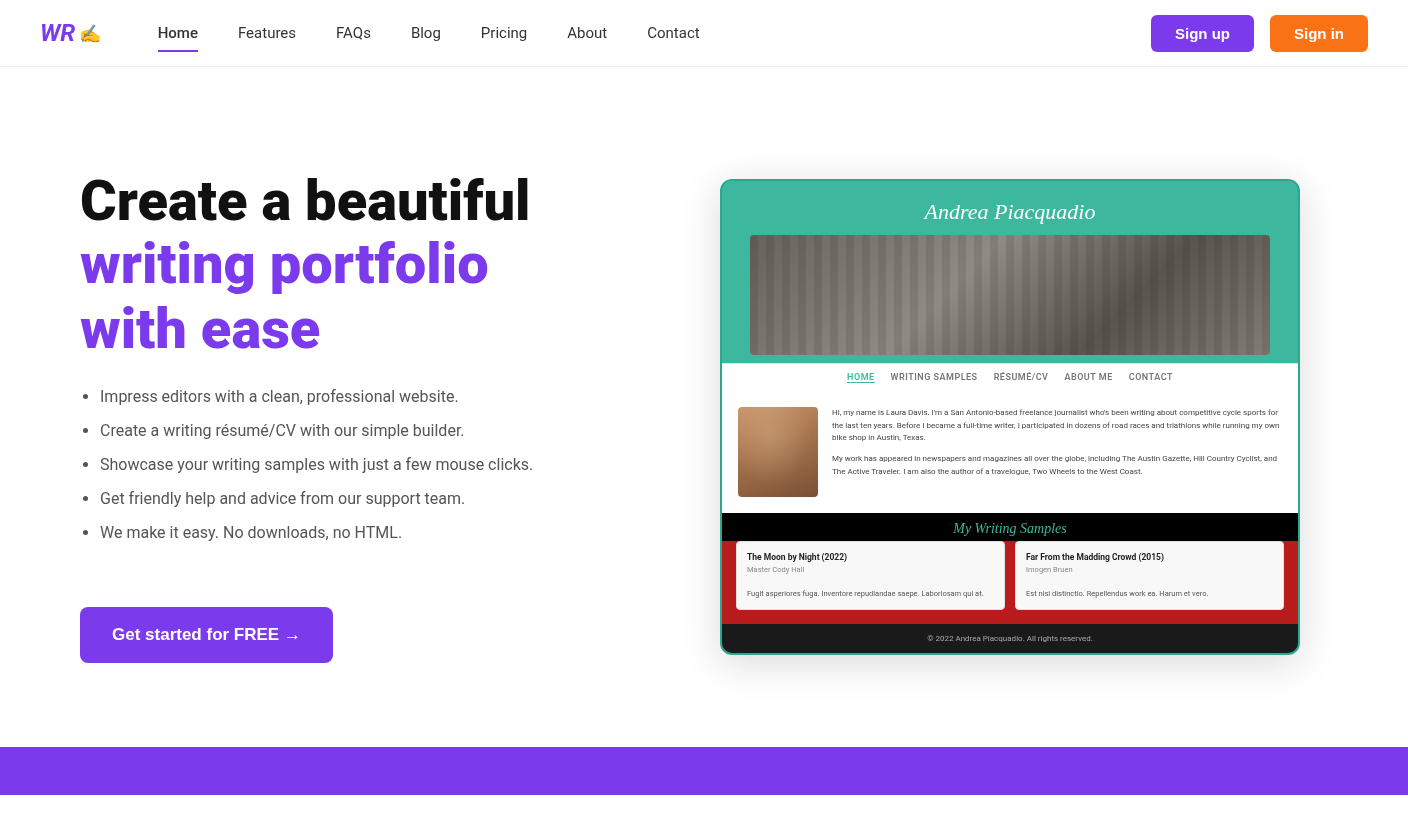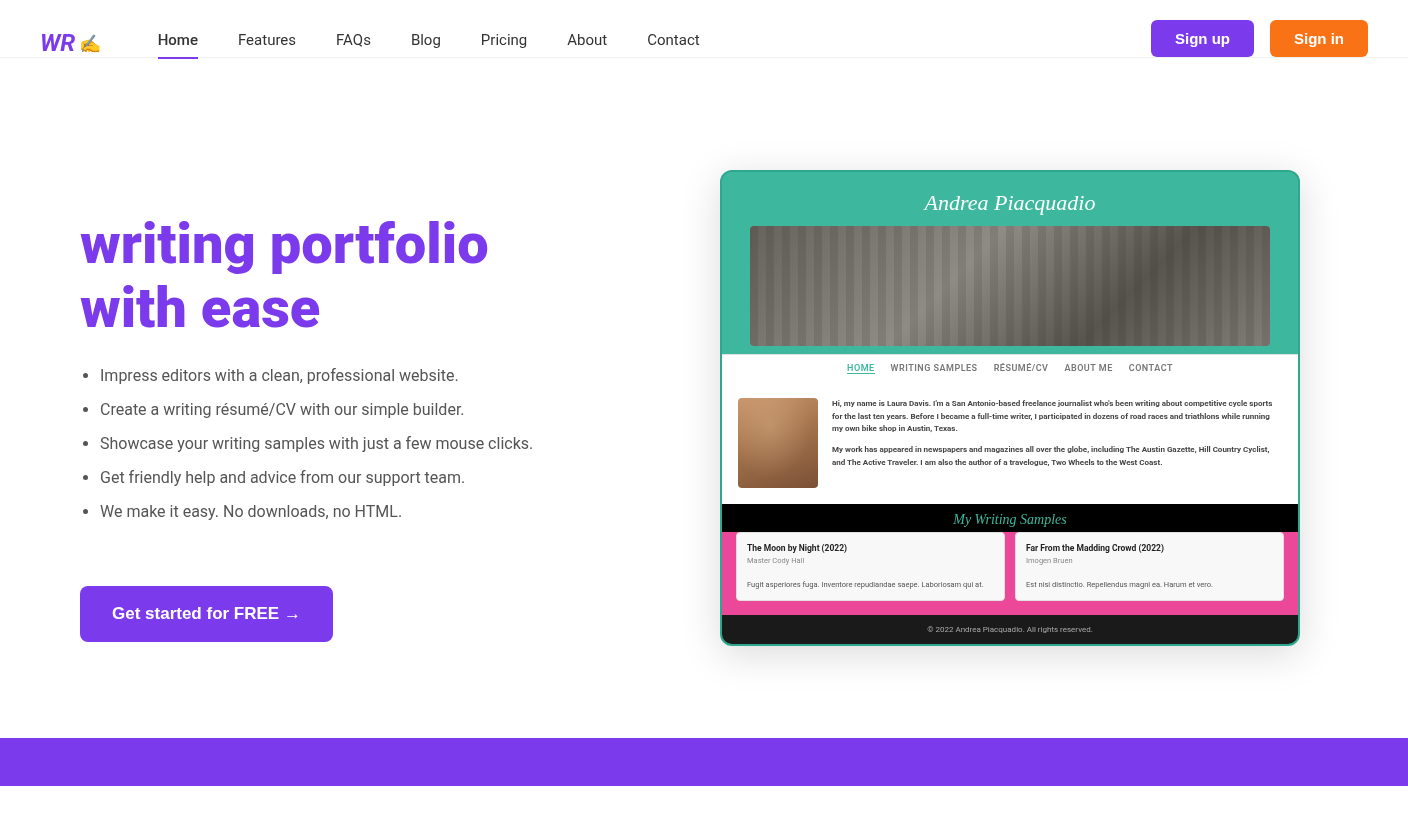--- a/index.html
+++ b/index.html
@@ -1,23 +1,23 @@
 <!DOCTYPE html>
 <html><head>
   <meta charset="utf-8">
   <style>
     * { margin: 0; padding: 0; box-sizing: border-box; }
     body { font-family: -apple-system, BlinkMacSystemFont, 'Segoe UI', Roboto, sans-serif; background: #fff; overflow-x: hidden; }
 
     
     .navbar {
       display: flex;
-      align-items: flex-end;
+      align-items: center;
       padding: 0 40px;
-      height: 58px;
+      height: 67px;
       border-bottom: 1px solid #f0f0f0;
       position: relative;
     }
     .logo {
       display: flex;
       align-items: center;
       margin-right: 40px;
     }
     .logo-text {
       font-size: 24px;
@@ -213,39 +213,38 @@
       content: '';
       position: absolute;
       inset: 0;
       background: radial-gradient(ellipse at 40% 30%, rgba(220,180,140,0.4) 0%, transparent 60%);
     }
     .portfolio-bio {
       flex: 1;
       font-size: 8px;
       color: #444;
       line-height: 1.6;
-      font-weight: bold;
     }
     .portfolio-bio p + p {
       margin-top: 8px;
     }
     .portfolio-writing-title {
       text-align: center;
       color: #3db89e;
       font-size: 14px;
       font-style: italic;
       font-family: Georgia, serif;
       padding: 8px 0 4px;
       background: #000000;
     }
     .portfolio-samples {
       display: flex;
       gap: 10px;
       padding: 0 14px 14px;
-      background: #ec4899;
+      background: #b91c1c;
     }
     .portfolio-sample-card {
       flex: 1;
       background: #f8f8f8;
       border: 1px solid #e0e0e0;
       border-radius: 4px;
       padding: 10px;
     }
     .sample-title {
       font-size: 8.5px;
@@ -297,21 +296,21 @@
   </nav>
   <div class="nav-actions">
     <button class="btn-signup">Sign up</button>
     <button class="btn-signin">Sign in</button>
   </div>
 </header>
 
 <section class="hero">
   <div class="hero-left">
     <h1>
-      <br>
+      <span class="hero-heading-black">Create a beautiful</span><br>
       <span class="hero-heading-purple">writing portfolio</span><br>
       <span class="hero-heading-purple">with ease</span>
     </h1>
     <ul class="hero-bullets">
       <li>
         <span>Impress editors with a clean, professional website.</span>
       </li>
       <li>
         <span>Create a writing résumé/CV with our simple builder.</span>
       </li>
@@ -357,23 +356,23 @@
 
       <div class="portfolio-writing-title">My Writing Samples</div>
 
       <div class="portfolio-samples">
         <div class="portfolio-sample-card">
           <div class="sample-title">The Moon by Night (2022)</div>
           <div class="sample-author">Master Cody Hall</div>
           <div class="sample-desc">Fugit asperiores fuga. Inventore repudiandae saepe. Laboriosam qui at.</div>
         </div>
         <div class="portfolio-sample-card">
-          <div class="sample-title">Far From the Madding Crowd (2022)</div>
+          <div class="sample-title">Far From the Madding Crowd (2015)</div>
           <div class="sample-author">Imogen Bruen</div>
-          <div class="sample-desc">Est nisi distinctio. Repellendus magni ea. Harum et vero.</div>
+          <div class="sample-desc">Est nisi distinctio. Repellendus work ea. Harum et vero.</div>
         </div>
       </div>
 
       <div class="portfolio-footer">© 2022 Andrea Piacquadio. All rights reserved.</div>
     </div>
   </div>
 </section>
 
 <div class="bottom-bar"></div>
 

